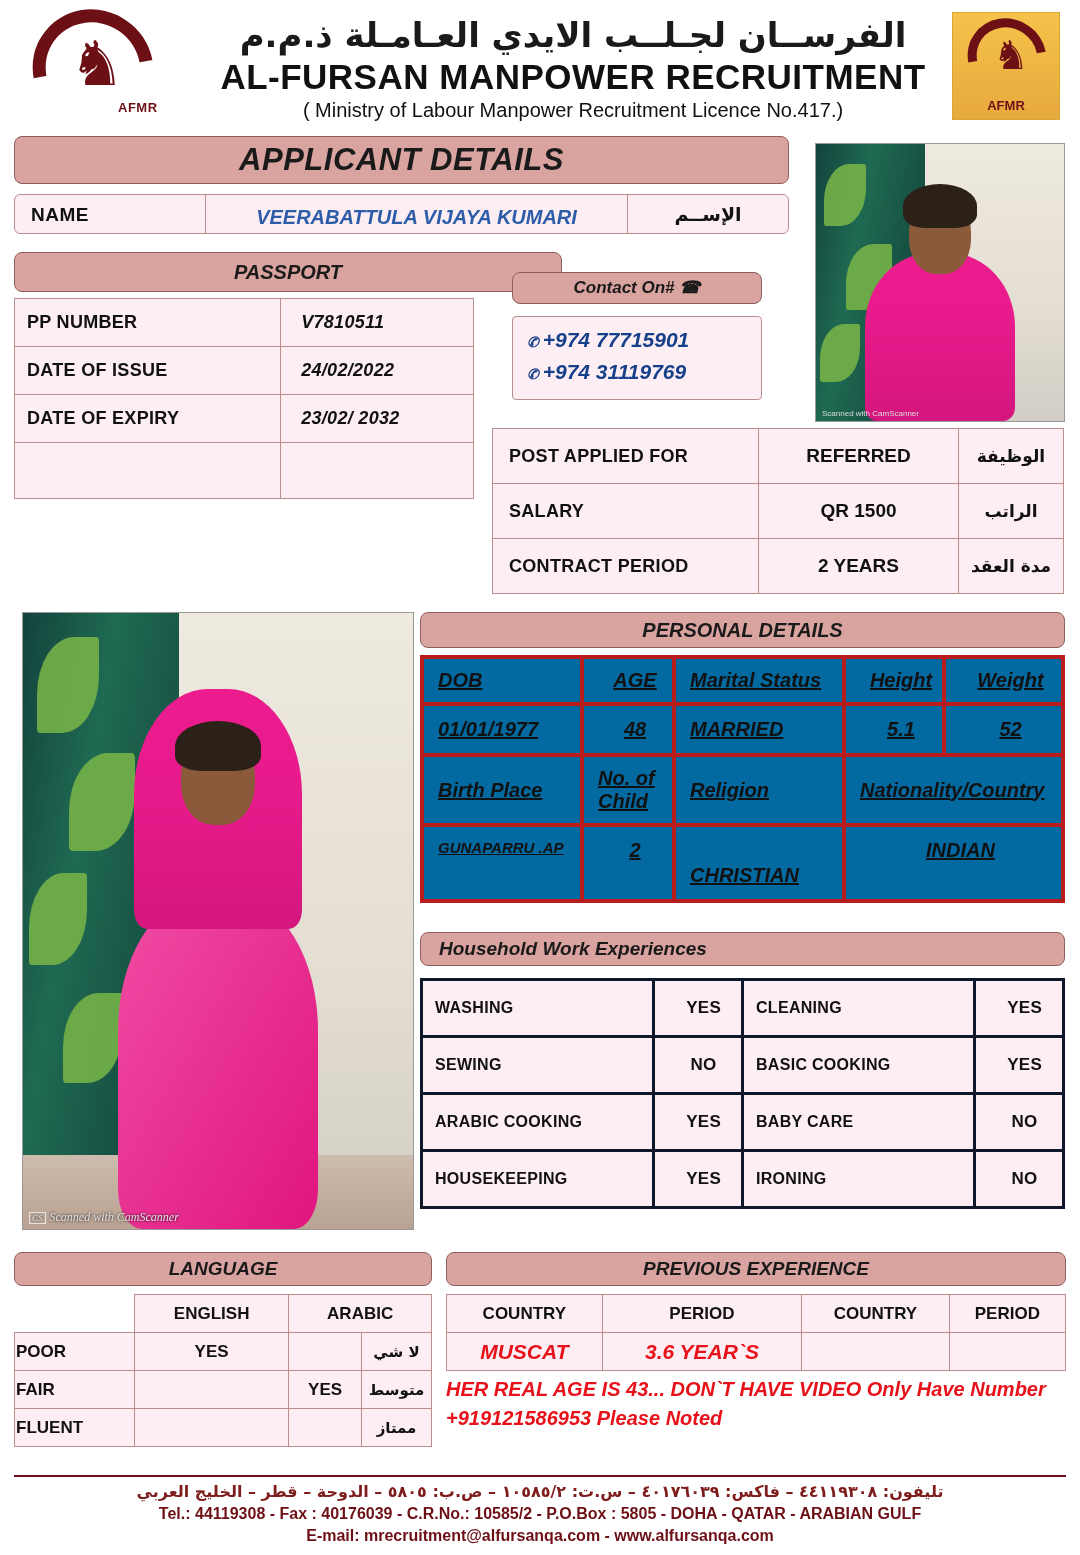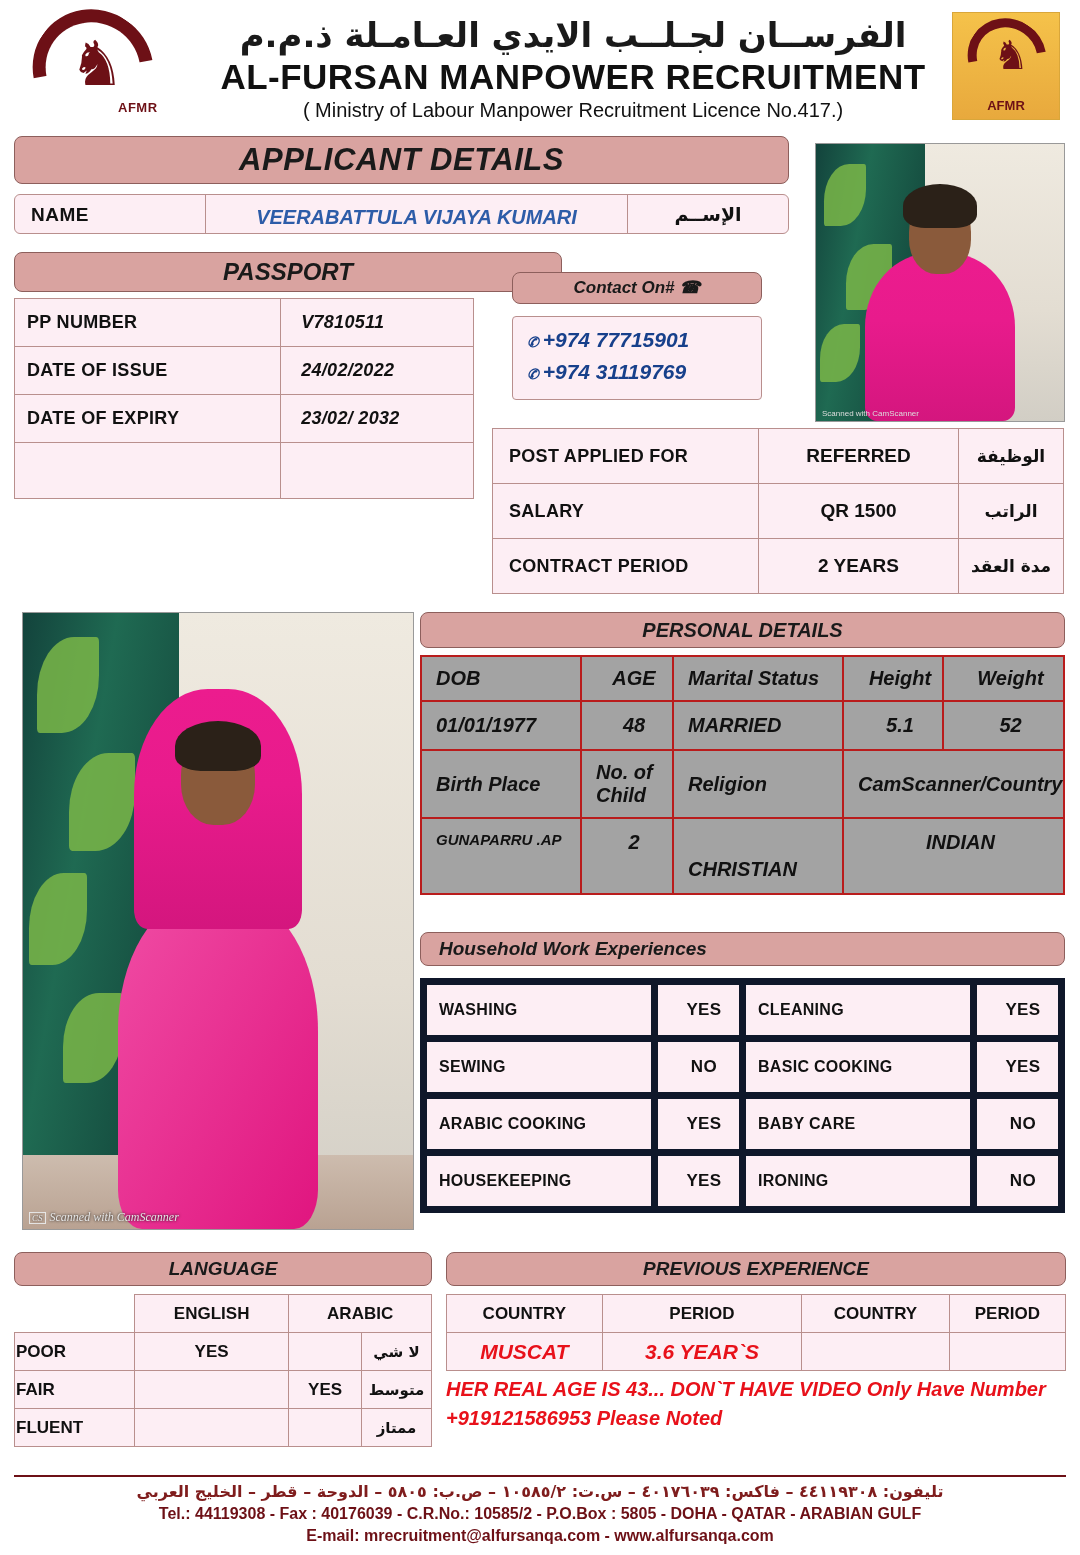--- a/index.html
+++ b/index.html
@@ -91,21 +91,21 @@
 
   
   .contact-wrap { position: absolute; left: 512px; top: 272px; width: 250px; }
   .contact-head { height: 32px; font-size: 17px; line-height: 30px; font-style: italic; }
   .contact-body { margin-top: 12px; border: 1px solid #b98f8d; background: #fdeef4; border-radius: 4px;
     padding: 8px 10px 10px 14px; }
   .contact-line { font-size: 21px; font-weight: bold; font-style: italic; color: #17408b; line-height: 30px; }
   .contact-line .ic { font-size: 14px; margin-right: 4px; }
 
   
-  .passport-head { width: 548px; height: 40px; margin-top: 18px; font-size: 24px; line-height: 38px; font-style: italic; }
+  .passport-head { width: 548px; height: 40px; margin-top: 18px; font-size: 20px; line-height: 38px; font-style: italic; }
   .pp-table { width: 460px; margin-top: 6px; border-collapse: collapse; }
   .pp-table td { border: 1px solid #b98f8d; background: #fdeef4; height: 48px; font-size: 18px;
     font-weight: bold; padding-left: 12px; letter-spacing: .3px; }
   .pp-table td.v { text-align: left; padding-left: 20px; font-style: italic; }
   .pp-table td.blank { height: 56px; }
 
   
   .post-table { position: absolute; left: 492px; top: 428px; width: 572px; border-collapse: collapse; }
   .post-table td { border: 1px solid #b98f8d; background: #fdeef4; height: 55px; font-size: 18px; font-weight: bold; }
   .post-table td.k { padding-left: 16px; width: 266px; letter-spacing: .3px; }
@@ -144,31 +144,31 @@
     background: linear-gradient(180deg, #cdbcae, #b9a292); }
   .scan-note { position: absolute; left: 6px; bottom: 4px; font-size: 12px; color: #e6e6e6;
     font-style: italic; text-shadow: 0 0 3px #000; font-family: Liberation Serif, serif; }
   .scan-note .cs { display: inline-block; border: 1px solid #e6e6e6; padding: 0 2px; margin-right: 4px; font-size: 9px; }
   .scan-note-top { position: absolute; left: 6px; bottom: 3px; font-size: 8px; color: #ddd; }
 
   
   .pd-head { position: absolute; left: 420px; top: 612px; width: 645px; height: 36px;
     font-size: 20px; line-height: 34px; font-style: italic; }
   .pd-table { position: absolute; left: 420px; top: 655px; width: 645px; border-collapse: collapse; }
-  .pd-table td { border: 2px solid #b91c1c; background: #a3a3a3; font-weight: bold; }
+  .pd-table td { border: 4px solid #b91c1c; background: #0369a1; font-weight: bold; text-decoration: underline; }
   .pd-h { font-size: 20px; padding: 10px 0 10px 14px; font-style: italic; }
   .pd-v { font-size: 20px; padding: 12px 0 12px 14px; font-style: italic; }
   .pd-c { text-align: center; }
   .pd-small { font-size: 15px; }
 
   
   .hw-head { position: absolute; left: 420px; top: 932px; width: 645px; height: 34px;
     font-size: 19px; line-height: 32px; font-style: italic; text-align: left; padding-left: 18px; }
   .hw-table { position: absolute; left: 420px; top: 978px; width: 645px; border-collapse: collapse; }
-  .hw-table td { border: 7px solid #0f172a; background: #fdeef4; height: 57px; font-size: 16px; font-weight: bold;
+  .hw-table td { border: 3px solid #0f172a; background: #fdeef4; height: 57px; font-size: 16px; font-weight: bold;
     padding-left: 12px; letter-spacing: .3px; }
   .hw-table td.yn { text-align: center; width: 86px; font-size: 17px; }
   .hw-table td.k { width: 225px; }
 
   
   .lang-head { position: absolute; left: 14px; top: 1252px; width: 418px; height: 34px;
     font-size: 19px; line-height: 32px; font-style: italic; }
   .lang-table { position: absolute; left: 14px; top: 1294px; width: 418px; border-collapse: collapse; }
   .lang-table td { border: 1px solid #b98f8d; background: #fdeef4; height: 38px; font-size: 17px; font-weight: bold;
     text-align: center; }
@@ -324,21 +324,21 @@
       <td class="pd-v">01/01/1977</td>
       <td class="pd-v pd-c">48</td>
       <td class="pd-v">MARRIED</td>
       <td class="pd-v pd-c">5.1</td>
       <td class="pd-v pd-c">52</td>
     </tr>
     <tr>
       <td class="pd-h">Birth Place</td>
       <td class="pd-h">No. of Child</td>
       <td class="pd-h">Religion</td>
-      <td class="pd-h" colspan="2">CamScanner/Country</td>
+      <td class="pd-h" colspan="2">Nationality/Country</td>
     </tr>
     <tr>
       <td class="pd-v pd-small" style="height:76px; vertical-align:top;">GUNAPARRU .AP</td>
       <td class="pd-v pd-c" style="vertical-align:top;">2</td>
       <td class="pd-v" style="vertical-align:bottom;">CHRISTIAN</td>
       <td class="pd-v pd-c" colspan="2" style="vertical-align:top;">INDIAN</td>
     </tr>
   </tbody>
     </table>
 

